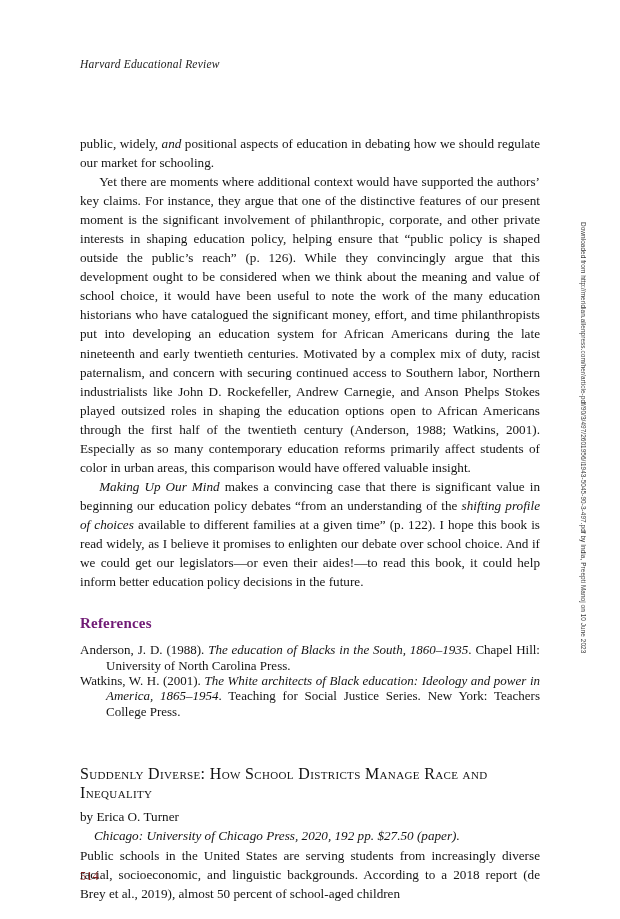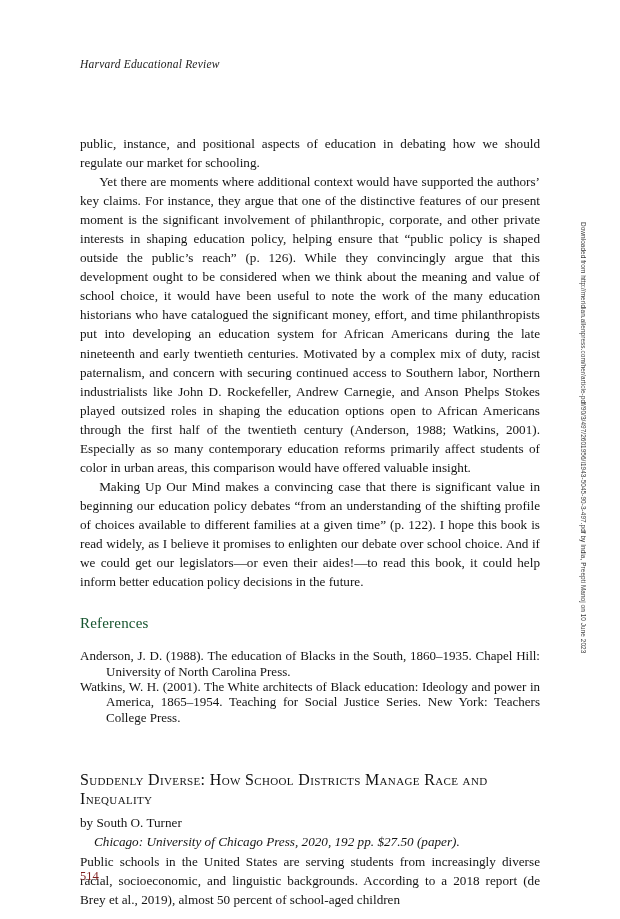--- a/index.html
+++ b/index.html
@@ -48,38 +48,38 @@
     font-size: 13.2px;
     line-height: 19.05px;
     text-align: justify;
     text-justify: inter-word;
     hyphens: auto;
     -webkit-hyphens: auto;
     color: #141414;
   }
   p.body + p.body { text-indent: 1.45em; }
 
-  .it { }
+  .it { font-style: italic; }
 
   
   .signature {
     margin-top: 17px;
     font-size: 10.2px;
     text-align: right;
     letter-spacing: 0.7px;
     color: #1a1a1a;
   }
 
   
   h2.section-title {
-    margin: 24px 0 16px 0;
+    margin: 24px 0 10px 0;
     font-size: 15px;
-    font-weight: normal;
+    font-weight: bold;
     letter-spacing: 0.2px;
-    color: #14532d;
+    color: #701a75;
   }
   .ref {
     margin: 0 0 0 0;
     font-size: 13px;
     line-height: 15.4px;
     padding-left: 26px;
     text-indent: -26px;
     text-align: justify;
     color: #141414;
   }
@@ -140,36 +140,36 @@
 </style>
 </head>
 <body>
 
 <div class="page">
 
   <div class="running-head">Harvard Educational Review</div>
 
   <div class="column">
 
-    <p class="body"><span>public, instance, </span><span class="it">and</span><span> positional aspects of education in debating how we should regulate our market for schooling.</span></p>
+    <p class="body"><span>public, widely, </span><span class="it">and</span><span> positional aspects of education in debating how we should regulate our market for schooling.</span></p>
 
     <p class="body">Yet there are moments where additional context would have supported the authors’ key claims. For instance, they argue that one of the distinctive features of our present moment is the significant involvement of philanthropic, corporate, and other private interests in shaping education policy, helping ensure that “public policy is shaped outside the public’s reach” (p. 126). While they convincingly argue that this development ought to be considered when we think about the meaning and value of school choice, it would have been useful to note the work of the many education historians who have catalogued the significant money, effort, and time philanthropists put into developing an education system for African Americans during the late nineteenth and early twentieth centuries. Motivated by a complex mix of duty, racist paternalism, and concern with securing continued access to Southern labor, Northern industrialists like John D. Rockefeller, Andrew Carnegie, and Anson Phelps Stokes played outsized roles in shaping the education options open to African Americans through the first half of the twentieth century (Anderson, 1988; Watkins, 2001). Especially as so many contemporary education reforms primarily affect students of color in urban areas, this comparison would have offered valuable insight.</p>
 
     <p class="body"><span class="it">Making Up Our Mind</span><span> makes a convincing case that there is significant value in beginning our education policy debates “from an understanding of the </span><span class="it">shifting profile of choices</span><span> available to different families at a given time” (p. 122). I hope this book is read widely, as I believe it promises to enlighten our debate over school choice. And if we could get our legislators—or even their aides!—to read this book, it could help inform better education policy decisions in the future.</span></p>
 
 
     <h2 class="section-title">References</h2>
 
     <p class="ref"><span>Anderson, J. D. (1988). </span><span class="it">The education of Blacks in the South, 1860–1935</span><span>. Chapel Hill: University of North Carolina Press.</span></p>
 
     <p class="ref"><span>Watkins, W. H. (2001). </span><span class="it">The White architects of Black education: Ideology and power in America, 1865–1954</span><span>. Teaching for Social Justice Series. New York: Teachers College Press.</span></p>
 
     <div class="review-head">
       <p class="review-title">Suddenly Diverse: How School Districts Manage Race and Inequality</p>
-      <p class="review-author">by South O. Turner</p>
+      <p class="review-author">by Erica O. Turner</p>
       <p class="review-pub">Chicago: University of Chicago Press, 2020, 192 pp. $27.50 (paper).</p>
     </div>
 
     <p class="body review-body">Public schools in the United States are serving students from increasingly diverse racial, socioeconomic, and linguistic backgrounds. According to a 2018 report (de Brey et al., 2019), almost 50 percent of school-aged children</p>
 
   </div>
 
   <div class="folio">514</div>
 
   <div class="watermark">Downloaded from http://meridian.allenpress.com/her/article-pdf/90/3/497/2601956/i1943-5045-90-3-497.pdf by India, Preepti Manoj on 10 June 2023</div>

